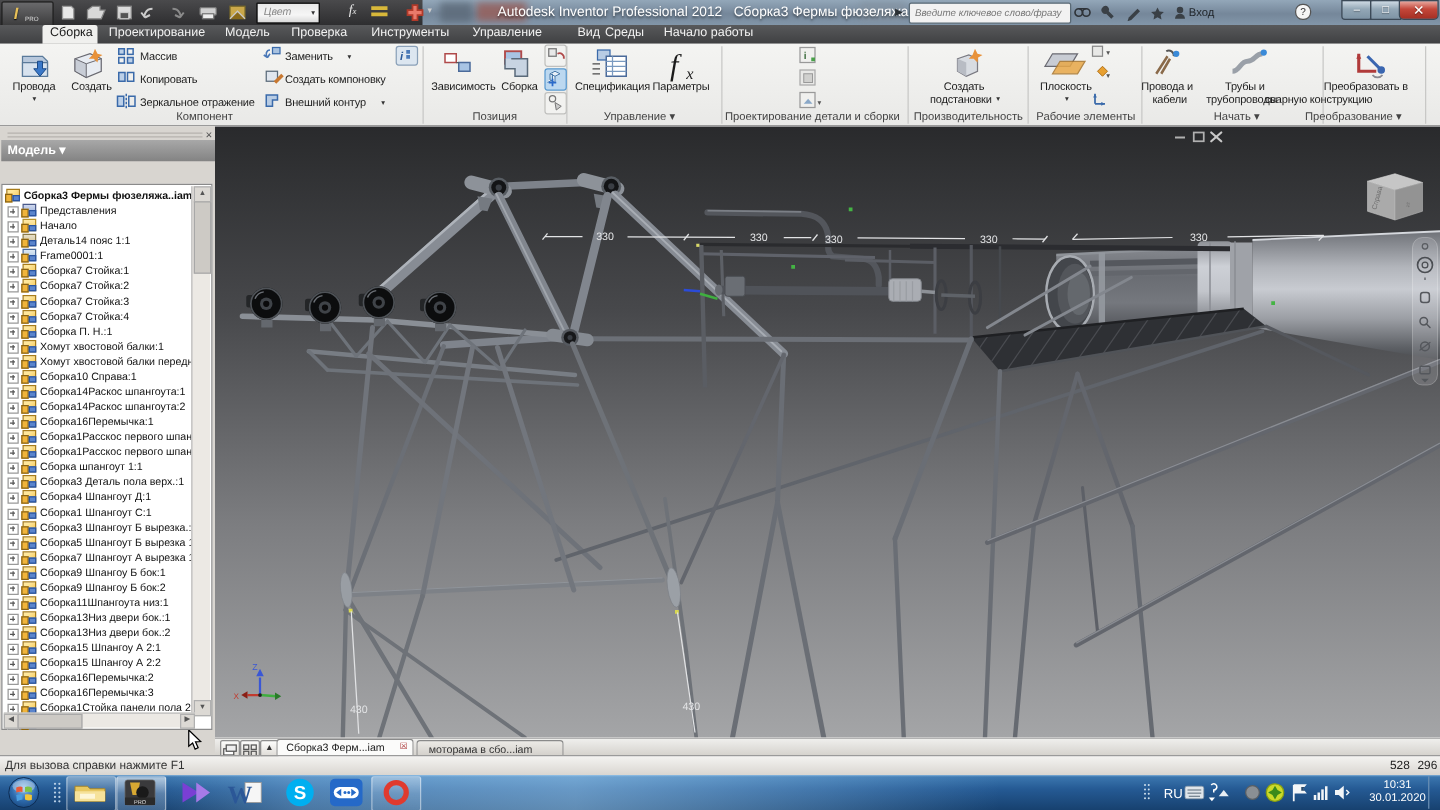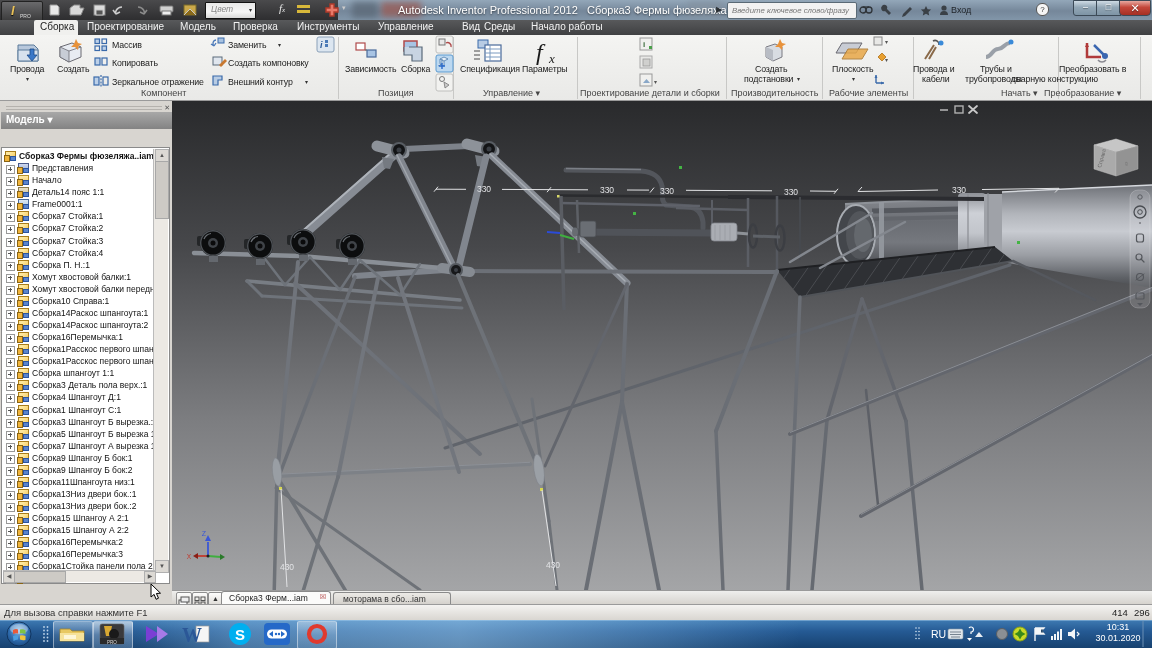--- a/index.html
+++ b/index.html
@@ -164,21 +164,21 @@
 <div class="psep" style="left:913px;"></div>
 <div class="psep" style="left:1058px;"></div>
 <div class="psep" style="left:1140px;"></div>
 <div class="abs" id="ribbon-labels">
   <span class="plabel" style="left:141px;">Компонент</span>
   <span class="plabel" style="left:378px;">Позиция</span>
   <span class="plabel" style="left:483px;">Управление ▾</span>
   <span class="plabel" style="left:580px;">Проектирование детали и сборки</span>
   <span class="plabel" style="left:731px;">Производительность</span>
   <span class="plabel" style="left:829px;">Рабочие элементы</span>
-  <span class="plabel" style="left:958px;padding-left:43px;">Начать ▾</span>
+  <span class="plabel" style="left:928px;padding-left:43px;">Начать ▾</span>
   <span class="plabel" style="left:1044px;">Преобразование ▾</span>
 </div>
 
 <svg class="abs" style="left:0;top:35px;" width="1152" height="66">
   <defs>
     <linearGradient id="blk" x1="0" y1="0" x2="0" y2="1">
         <stop offset="0" stop-color="#c3d4ea"></stop>
         <stop offset="1" stop-color="#8fb0d8"></stop>
       </linearGradient>
   </defs>
@@ -832,21 +832,21 @@
   <div style="position:absolute;left:161px;top:1px;width:118px;height:13px;background:linear-gradient(#eceae6,#d2cfca);border:1px solid #8a8a8a;border-bottom:none;border-radius:3px 3px 0 0;box-sizing:border-box;">
       <span style="position:absolute;left:9px;top:1px;font-size:8.5px;color:#333;">моторама в сбо...iam</span>
     </div>
 </div>
 <svg class="abs" style="left:150px;top:584px;" width="14" height="18">
     <polygon points="1,0 1,13 4.1,10.4 6.1,15.3 8.5,14.2 6.4,9.5 10.5,9.2" fill="#fff" stroke="#000" stroke-width="1"></polygon>
   </svg>
 
 <div class="abs" id="statusbar">
   <span class="l">Для вызова справки нажмите F1</span>
-  <span class="r1">414</span>
+  <span class="r1">528</span>
     <span class="r2">296</span>
 </div>
 
 <div class="abs" id="taskbar">
 <div style="position:absolute;left:120px;top:0;width:680px;height:28px;background:linear-gradient(90deg,rgba(150,200,240,0) 0%,rgba(150,200,240,0.4) 18%,rgba(170,215,248,0.5) 50%,rgba(150,200,240,0.25) 80%,rgba(150,200,240,0) 100%);"></div>
   <svg width="1152" height="28" style="position:absolute;left:0;top:0;">
     <defs>
       <radialGradient id="orb" cx="0.5" cy="0.35" r="0.8">
           <stop offset="0" stop-color="#8fc0ea"></stop>
           <stop offset="0.5" stop-color="#2f6db0"></stop>

